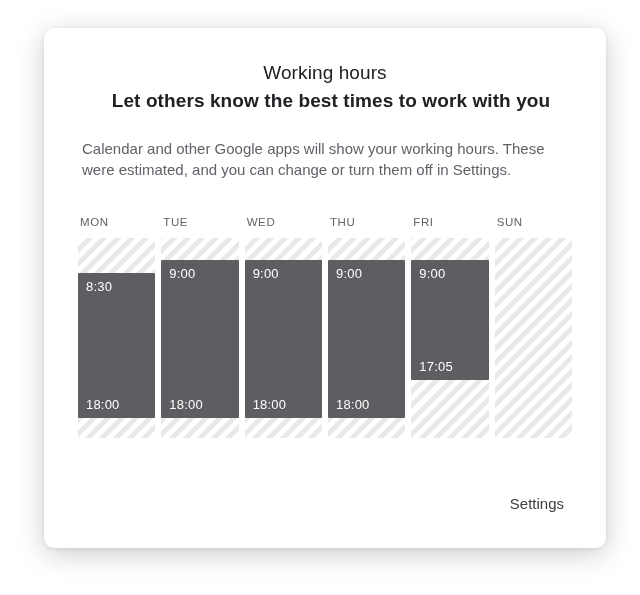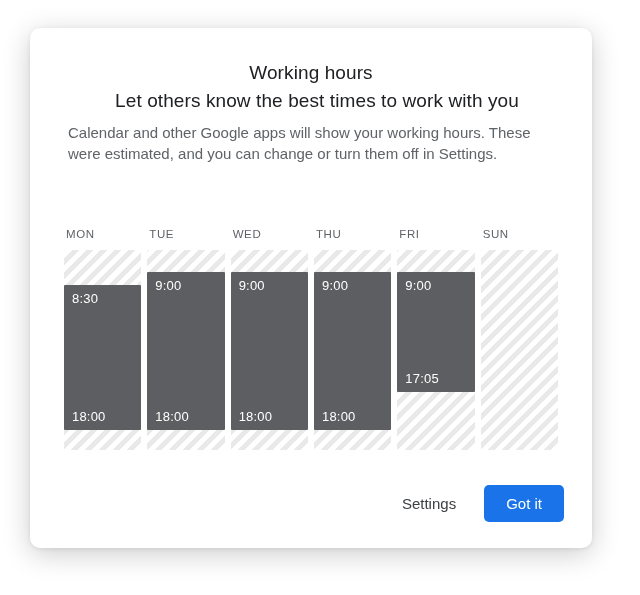--- a/index.html
+++ b/index.html
@@ -6,63 +6,62 @@
     margin: 0;
     padding: 0;
     width: 640px;
     height: 595px;
     background: #ffffff;
     font-family: "Google Sans", "Helvetica Neue", Arial, sans-serif;
     -webkit-font-smoothing: antialiased;
   }
   .card {
     position: absolute;
-    left: 30px;
+    left: 44px;
     top: 28px;
     width: 562px;
     height: 520px;
     background: #ffffff;
     border-radius: 10px;
     box-shadow: 0 6px 28px rgba(0,0,0,0.20), 0 1px 4px rgba(0,0,0,0.08);
     box-sizing: border-box;
   }
   .title {
     text-align: center;
     font-size: 19px;
     font-weight: 500;
     color: #202124;
     margin-top: 34px;
     letter-spacing: 0.1px;
   }
   .subtitle {
     text-align: center;
     font-size: 19px;
-    font-weight: 400;
+    font-weight: 700;
     color: #202124;
     margin-top: 6px;
     letter-spacing: 0.1px;
     margin-left: 12px;
   }
   .desc {
-    margin: 10px 38px 0 38px;
+    margin: 26px 38px 0 38px;
     font-size: 15px;
     line-height: 21px;
     color: #5f6368;
   }
   .week {
     display: flex;
     margin: 36px 34px 0 34px;
     gap: 6px;
   }
   .day {
     flex: 1 1 0;
     display: flex;
     flex-direction: column;
     align-items: stretch;
-    margin-top: 28px;
   }
   .day-label {
     font-size: 11.5px;
     letter-spacing: 0.6px;
     color: #5f6368;
     margin-bottom: 10px;
     padding-left: 2px;
     font-weight: 500;
   }
   .day-col {
@@ -184,16 +183,15 @@
         </div>
       </div>
       <div class="day">
         <div class="day-label">SUN</div>
         <div class="day-col"></div>
       </div>
     </div>
 
   <div class="footer">
     <button class="btn-text">Settings</button>
-    <button class="btn-primary">Got it</button>
   </div>
 
 </div>
 
 </body></html>

